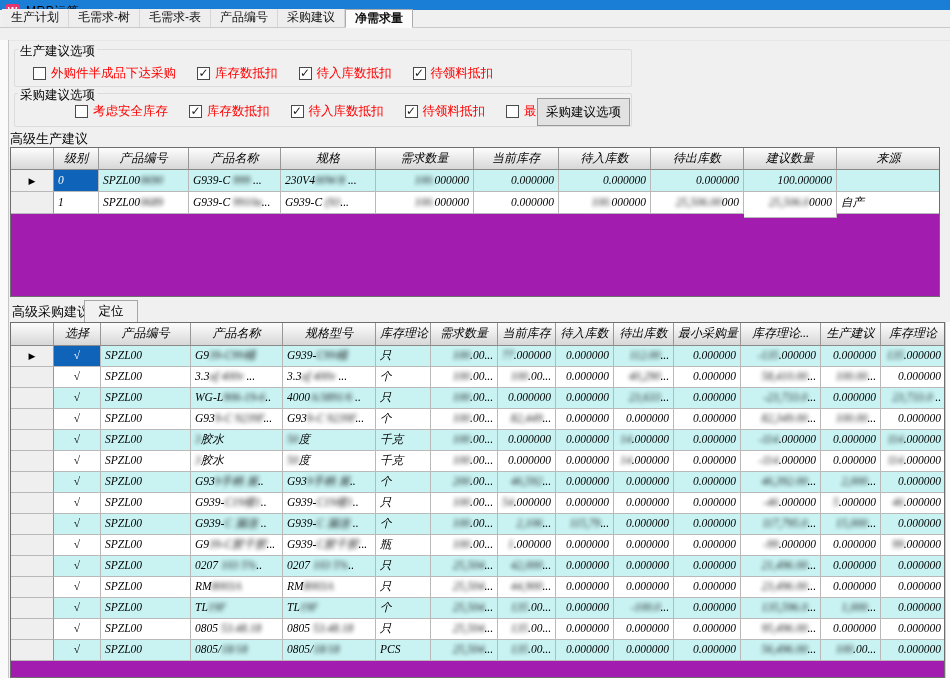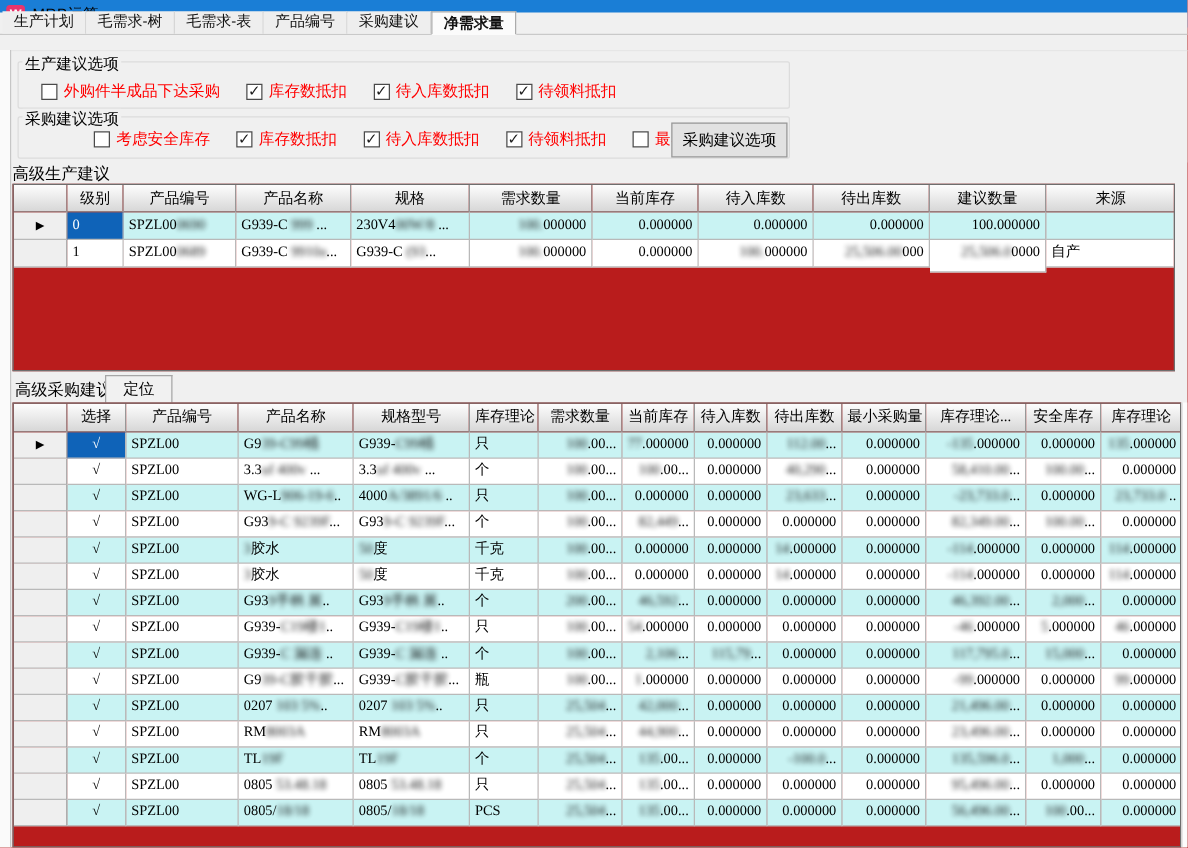--- a/index.html
+++ b/index.html
@@ -25,21 +25,21 @@
   .cbox { width:13px; height:13px; background:#fff; border:1px solid #4a4a4a; display:inline-flex; align-items:center; justify-content:center; font-size:12px; font-weight:bold; color:#1a1a1a; line-height:11px; }
   .clab { font-size:12.5px; color:#f00; margin-left:5px; white-space:nowrap; }
   .btn { position:absolute; background:#e2e2e2; border:1px solid #989898; font-size:12.5px; color:#000; display:flex; align-items:center; justify-content:center; text-align:center; white-space:pre-line; line-height:1.3; }
   .btn.focused { border:2px solid #2f7fd0; background:#e6e6e6; }
 
   
   .sectionlabel { position:absolute; font-size:13px; color:#000; }
   .subtab { position:absolute; font-size:12.5px; background:#f1f1f1; border:1px solid #a6a6a6; border-bottom:none; display:flex; align-items:center; justify-content:center; }
 
   
-  .gridwrap { position:absolute; background:#b91c1c; border:1px solid #6e6e6e; overflow:hidden; }
+  .gridwrap { position:absolute; background:#a21caf; border:1px solid #6e6e6e; overflow:hidden;font-style:italic; }
   .grow { display:flex; }
   .gcell, .gsel { border-right:1px solid #b9b9b9; border-bottom:1px solid #b9b9b9; overflow:hidden; white-space:nowrap; padding:0 4px; font-size:11.5px; font-family:"Liberation Serif","DejaVu Serif",serif; color:#000; flex:none; }
   .ghead .gcell { background:linear-gradient(#fdfdfd,#d7d7d7); border-right:1px solid #979797; border-bottom:1px solid #8a8a8a; text-align:center; font-size:12px; }
   .gsel { background:#efefef; border-right:1px solid #979797; padding:0 2px; text-align:center; color:#000; }
   .ghead .gsel { background:linear-gradient(#fdfdfd,#d7d7d7); border-bottom:1px solid #8a8a8a; }
   .row-odd  .gcell { background:#c9f3f3; }
   .row-even .gcell { background:#ffffff; }
   .al-r { text-align:right; }
   .al-c { text-align:center; }
   .selcell { background:#0f63b8 !important; color:#fff; }
@@ -170,21 +170,21 @@
       <div class="gcell" style="width: 90px; height: 23px; line-height: 21px;">产品编号</div>
       <div class="gcell" style="width: 92px; height: 23px; line-height: 21px;">产品名称</div>
       <div class="gcell" style="width: 93px; height: 23px; line-height: 21px;">规格型号</div>
       <div class="gcell" style="width: 55px; height: 23px; line-height: 21px;">库存理论</div>
       <div class="gcell" style="width: 67px; height: 23px; line-height: 21px;">需求数量</div>
       <div class="gcell" style="width: 58px; height: 23px; line-height: 21px;">当前库存</div>
       <div class="gcell" style="width: 58px; height: 23px; line-height: 21px;">待入库数</div>
       <div class="gcell" style="width: 60px; height: 23px; line-height: 21px;">待出库数</div>
       <div class="gcell" style="width: 67px; height: 23px; line-height: 21px;">最小采购量</div>
       <div class="gcell" style="width: 80px; height: 23px; line-height: 21px;">库存理论...</div>
-      <div class="gcell" style="width: 60px; height: 23px; line-height: 21px;">安全库存</div>
+      <div class="gcell" style="width: 60px; height: 23px; line-height: 21px;">生产建议</div>
       <div class="gcell" style="width: 65px; height: 23px; line-height: 21px;">库存理论</div>
     </div>
     <div class="grow row-odd">
       <div class="gsel" style="width: 43px; height: 21px; line-height: 19px;"><span class="marker">▶</span></div>
       <div class="gcell al-c selcell" style="width: 47px; height: 21px; line-height: 19px;"><span>√</span></div>
       <div class="gcell al-l" style="width: 90px; height: 21px; line-height: 19px;"><span>SPZL00</span></div>
       <div class="gcell al-l" style="width: 92px; height: 21px; line-height: 19px;"><span>G9</span><span class="bl">39-C99桶</span></div>
       <div class="gcell al-l" style="width: 93px; height: 21px; line-height: 19px;"><span>G939-</span><span class="bl">C99桶</span></div>
       <div class="gcell al-l" style="width: 55px; height: 21px; line-height: 19px;"><span>只</span></div>
       <div class="gcell al-r" style="width: 67px; height: 21px; line-height: 19px;"><span class="bl">100</span><span>.00...</span></div>

